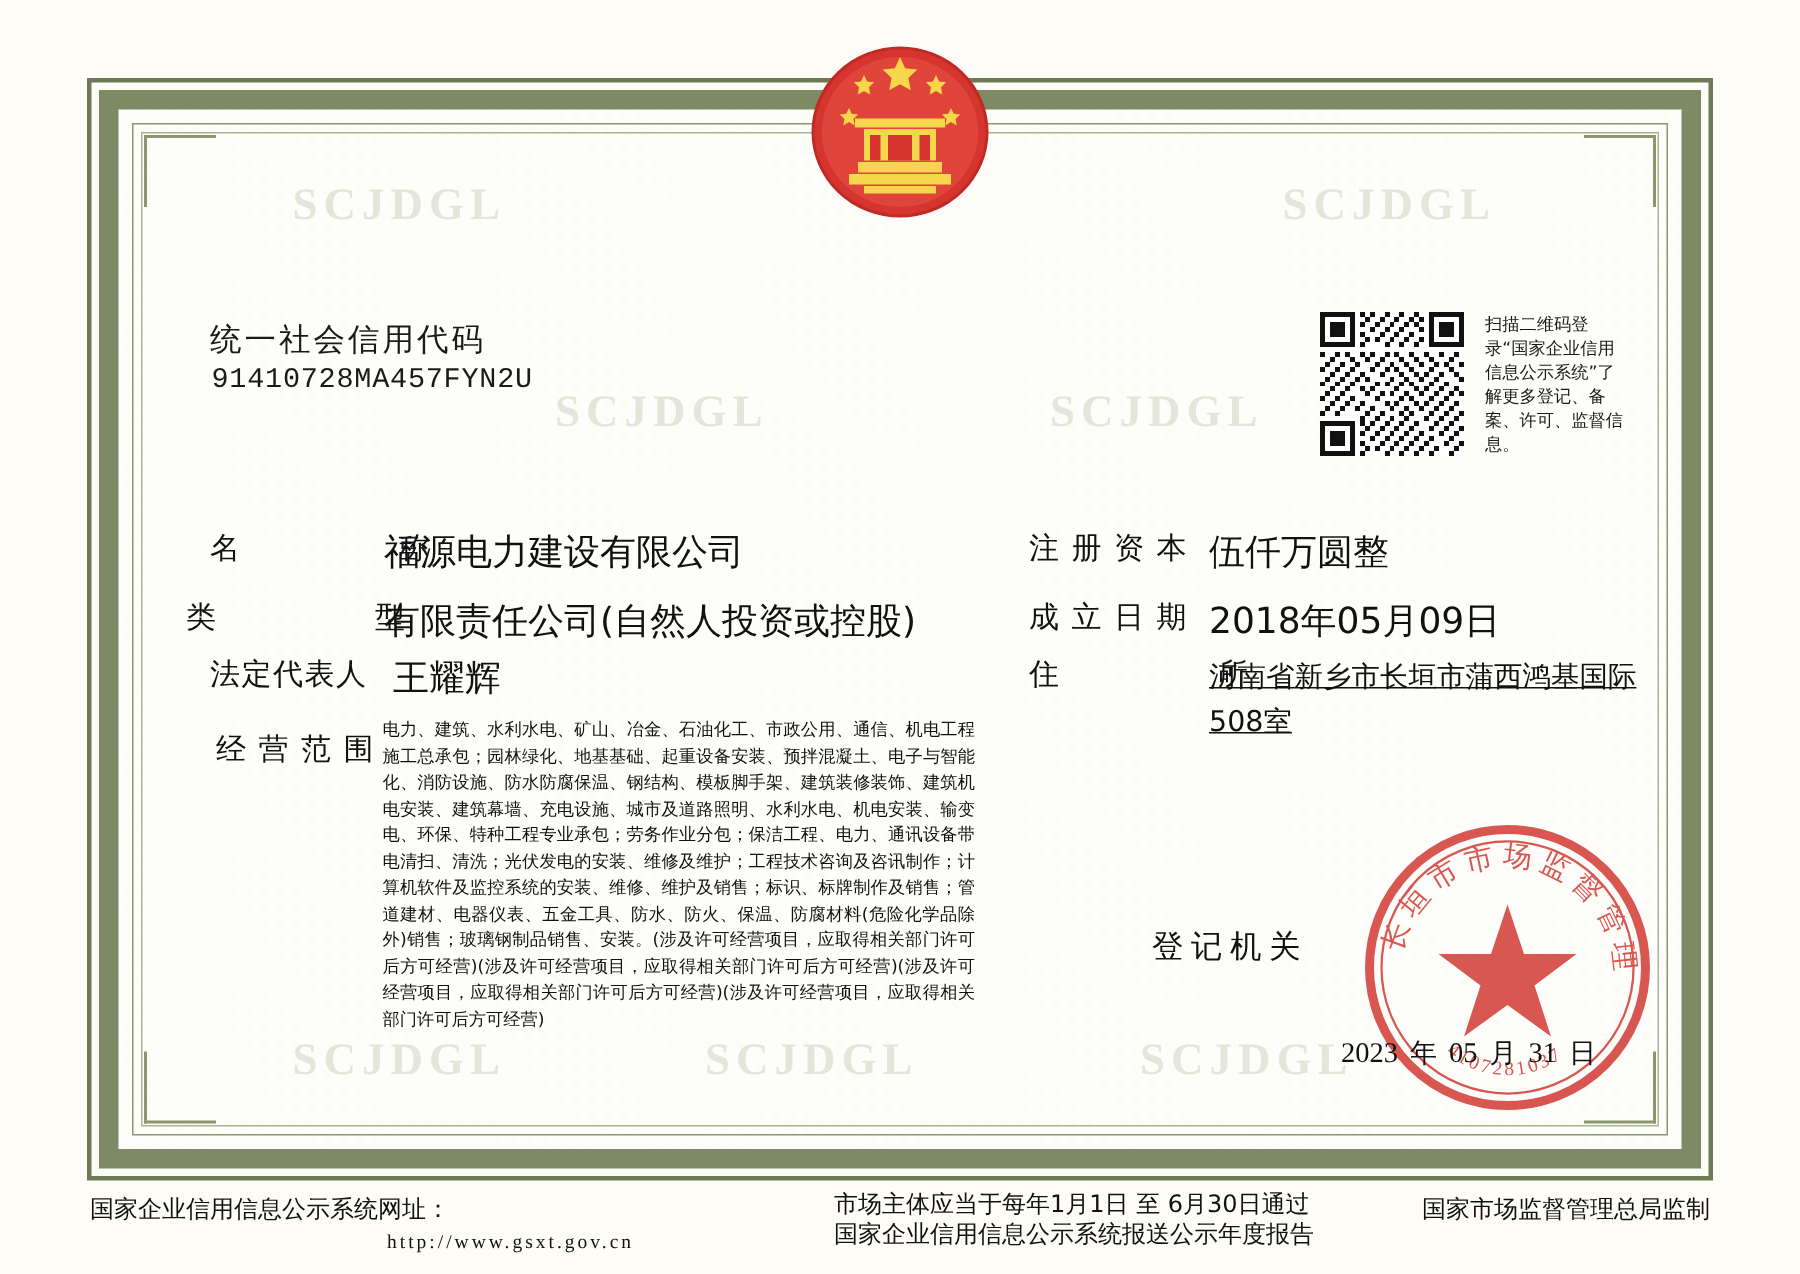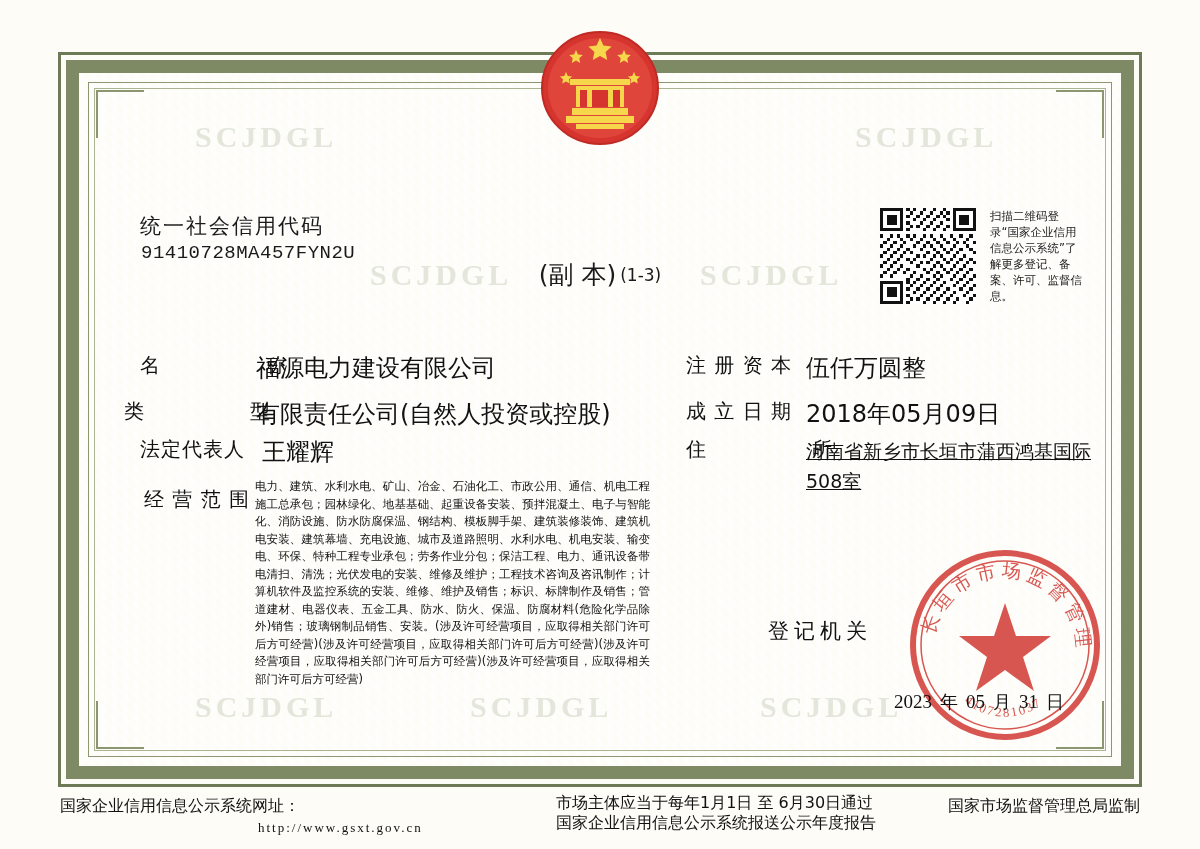--- a/index.html
+++ b/index.html
@@ -198,23 +198,20 @@
       <rect x="40" y="62" width="48" height="21" fill="#f6d64a"></rect>
       <rect x="56" y="66" width="16" height="17" fill="#d6342e"></rect>
       <rect x="44" y="66" width="7" height="17" fill="#d6342e"></rect>
       <rect x="77" y="66" width="7" height="17" fill="#d6342e"></rect>
       <rect x="34" y="55" width="60" height="6" fill="#f6d64a"></rect>
       <rect x="40" y="100" width="48" height="5" fill="#f6d64a"></rect>
       <ellipse cx="64" cy="64" rx="58" ry="56" fill="none" stroke="#c02a24" stroke-width="2"></ellipse>
     </svg>
   </div>
 
-  <div class="subtitle">
-    <span>(副 本)</span><span class="seq">(1-3)</span>
-  </div>
 
   <div class="code-label">统一社会信用代码</div>
   <div class="code-value">91410728MA457FYN2U</div>
 
   <div class="qr">
     <svg width="96" height="96" viewBox="0 0 29 29" shape-rendering="crispEdges">
       <rect width="29" height="29" fill="#fff"></rect>
       <g fill="#111">
         <rect x="0" y="0" width="7" height="1"></rect>
           <rect x="0" y="6" width="7" height="1"></rect>

